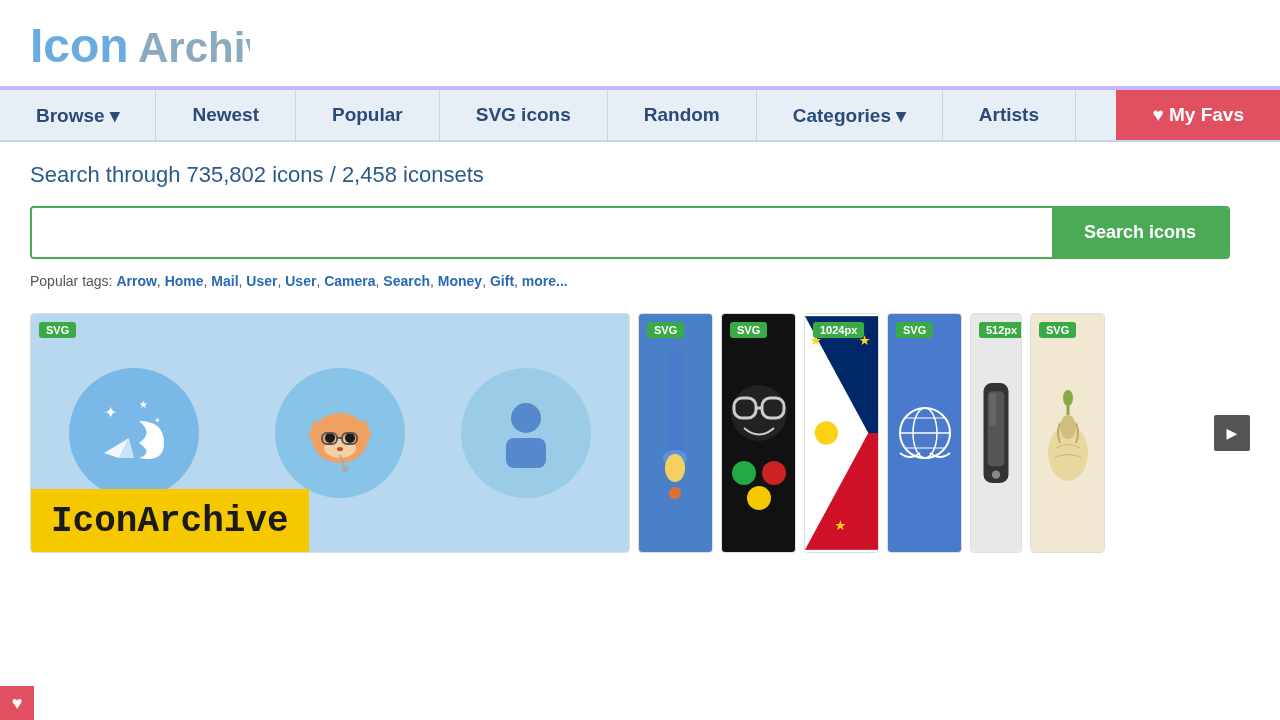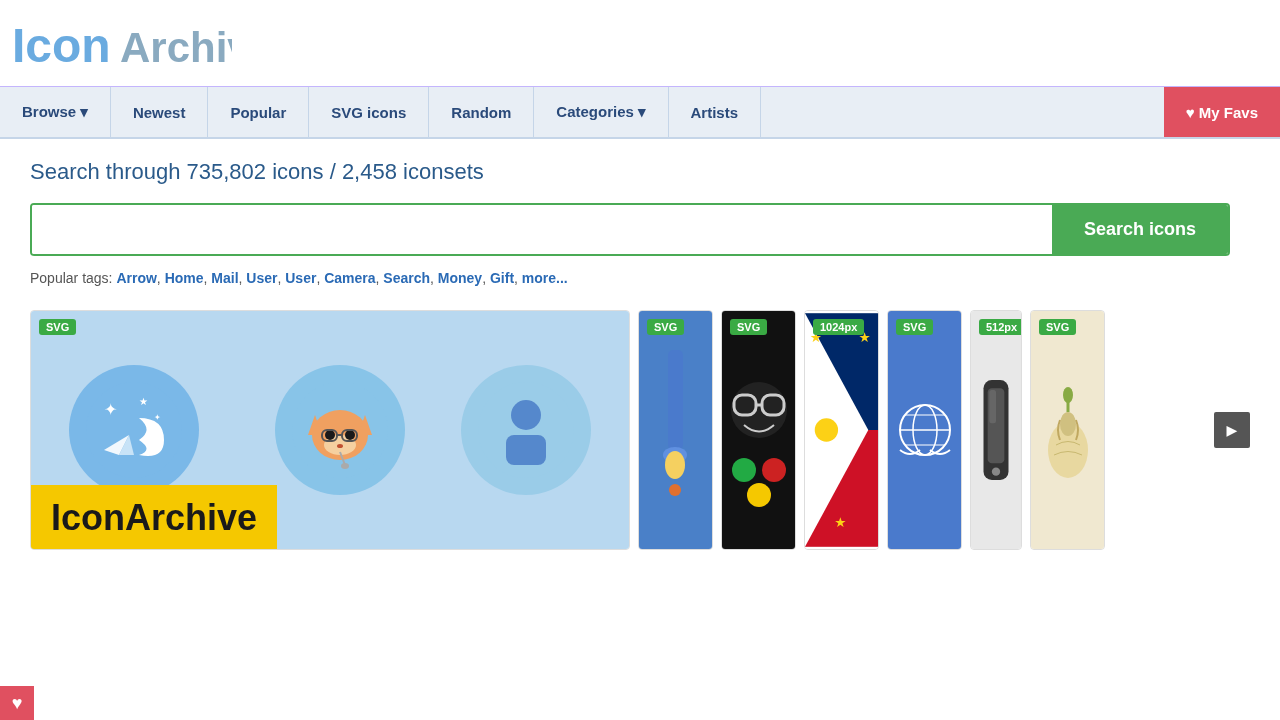--- a/index.html
+++ b/index.html
@@ -1,37 +1,37 @@
 <!DOCTYPE html>
 <html><head>
   <meta charset="utf-8">
   <style>
     * { margin: 0; padding: 0; box-sizing: border-box; }
     body { font-family: Arial, sans-serif; background: #fff; color: #333; }
 
     
     #header {
-      padding: 12px 30px 10px 12px;
+      padding: 12px 30px 10px 30px;
       background: #fff;
-      border-bottom: 1px solid #c4b5fd;
+      border-bottom: 4px solid #c4b5fd;
     }
 
     
     #nav {
       background: #e8eef5;
       border-bottom: 2px solid #c5d5e8;
       display: flex;
       align-items: stretch;
     }
     .nav-item {
-      padding: 0 22px;
+      padding: 0 36px;
       height: 50px;
       display: flex;
       align-items: center;
-      font-size: 15px;
+      font-size: 19px;
       font-weight: bold;
       color: #2a4a7a;
       cursor: pointer;
       border-right: 1px solid #c5d5e8;
       white-space: nowrap;
       text-decoration: none;
     }
     .nav-item.favs {
       background: #e05060;
       color: #ffffff;
@@ -154,21 +154,21 @@
     
     .card-logo-overlay {
       position: absolute;
       bottom: 0;
       left: 0;
       background: #f5c800;
       padding: 12px 20px 10px 20px;
       z-index: 2;
     }
     .card-logo-text {
-      font-family: Liberation Sans, sans-serif;
+      font-family: Liberation Mono, monospace;
       font-size: 36px;
       font-weight: bold;
       color: #1a1a1a;
     }
 
     
     .illus-circles {
       position: absolute;
       top: 0; left: 0; right: 0; bottom: 0;
       display: flex;

